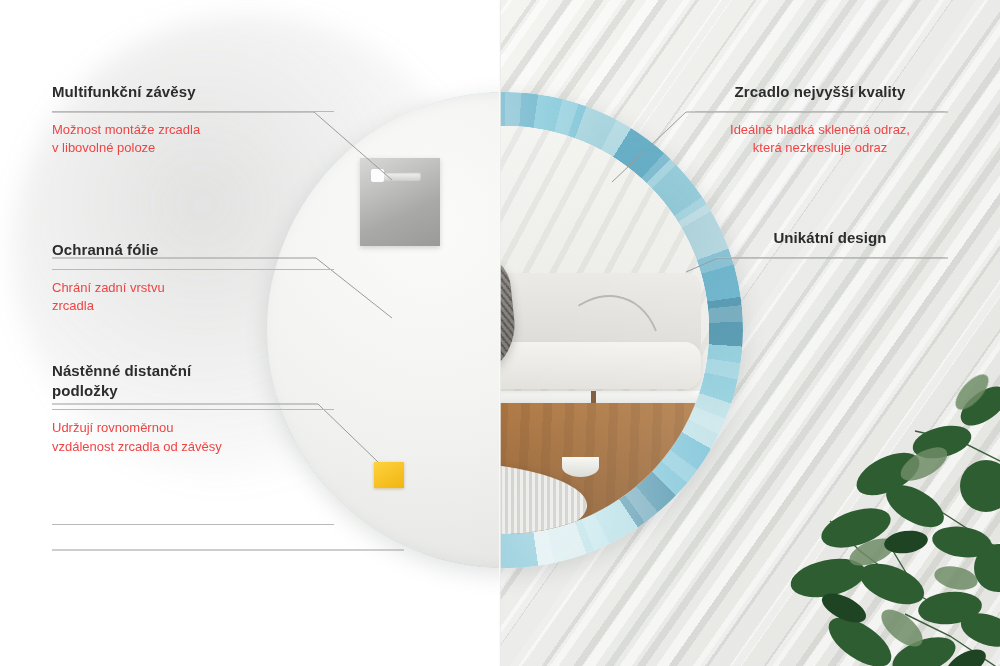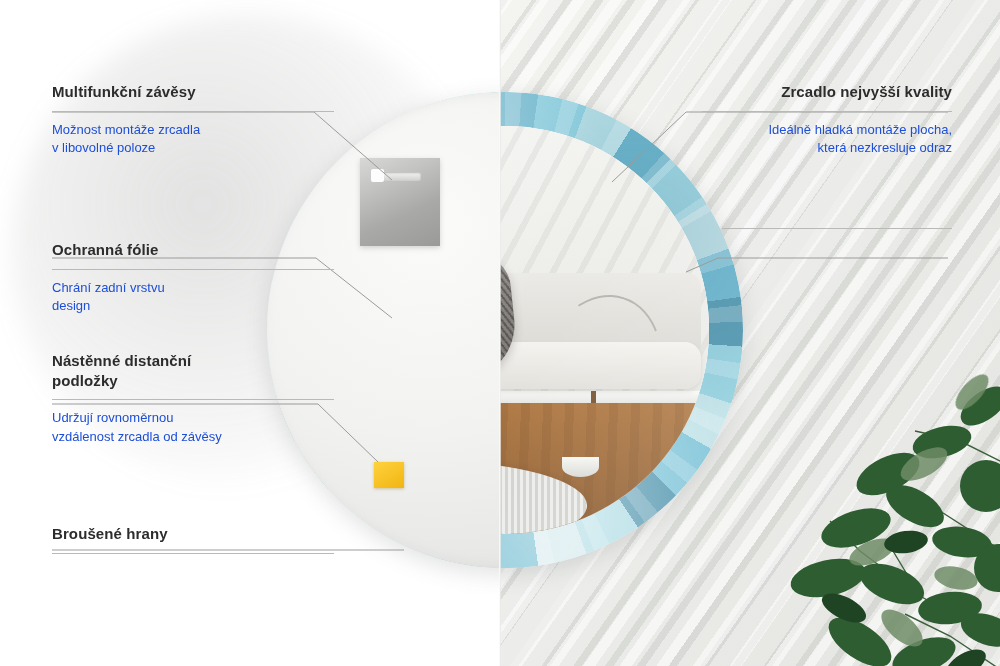--- a/index.html
+++ b/index.html
@@ -244,24 +244,24 @@
 
   
   .callouts{position:absolute;inset:0;z-index:7;}
   .callout{position:absolute;}
   .callout .c-title{
     font-size:15px;font-weight:bold;color:#2c2c2c;letter-spacing:.1px;
     line-height:1.3;margin:0 0 9px 0;white-space:pre-line;
   }
   .callout .c-rule{height:1px;background:#b9bab8;width:100%;margin-bottom:9px;}
   .callout .c-desc{
-    font-size:13px;color:#1d4ed8;line-height:1.45;margin:0;white-space:pre-line;
+    font-size:13px;color:#ef4444;line-height:1.45;margin:0;white-space:pre-line;
   }
   .callout.left{left:52px;width:282px;text-align:left;}
-  .callout.right{right:48px;width:230px;text-align:right;}
+  .callout.right{right:55px;width:230px;text-align:center;}
   .callout.right.wide{width:250px;}
 
   .leaders{position:absolute;inset:0;z-index:6;pointer-events:none;}
 </style>
 </head>
 <body>
 
 <div id="stage">
 
   <div class="bg-left"></div>
@@ -363,41 +363,41 @@
       <p class="c-title">Multifunkční závěsy</p>
       <div class="c-rule"></div>
       <p class="c-desc">Možnost montáže zrcadla
 v libovolné poloze</p>
     </div>
 
     <div class="callout left" style="top:240px">
       <p class="c-title">Ochranná fólie</p>
       <div class="c-rule"></div>
       <p class="c-desc">Chrání zadní vrstvu
-design</p>
-    </div>
-
-    <div class="callout left" style="top:351px">
+zrcadla</p>
+    </div>
+
+    <div class="callout left" style="top:361px">
       <p class="c-title">Nástěnné distanční
 podložky</p>
       <div class="c-rule"></div>
       <p class="c-desc">Udržují rovnoměrnou
 vzdálenost zrcadla od závěsy</p>
     </div>
 
     <div class="callout left" style="top:524px">
-      <p class="c-title">Broušené hrany</p>
       <div class="c-rule"></div>
     </div>
 
     <div class="callout right wide" style="top:82px">
       <p class="c-title">Zrcadlo nejvyšší kvality</p>
       <div class="c-rule"></div>
-      <p class="c-desc">Ideálně hladká montáže plocha,
+      <p class="c-desc">Ideálně hladká skleněná odraz,
 která nezkresluje odraz</p>
     </div>
 
     <div class="callout right" style="top:228px">
+      <p class="c-title">Unikátní design</p>
       <div class="c-rule"></div>
     </div>
 
   </div>
 </div>
 
 </body></html>

